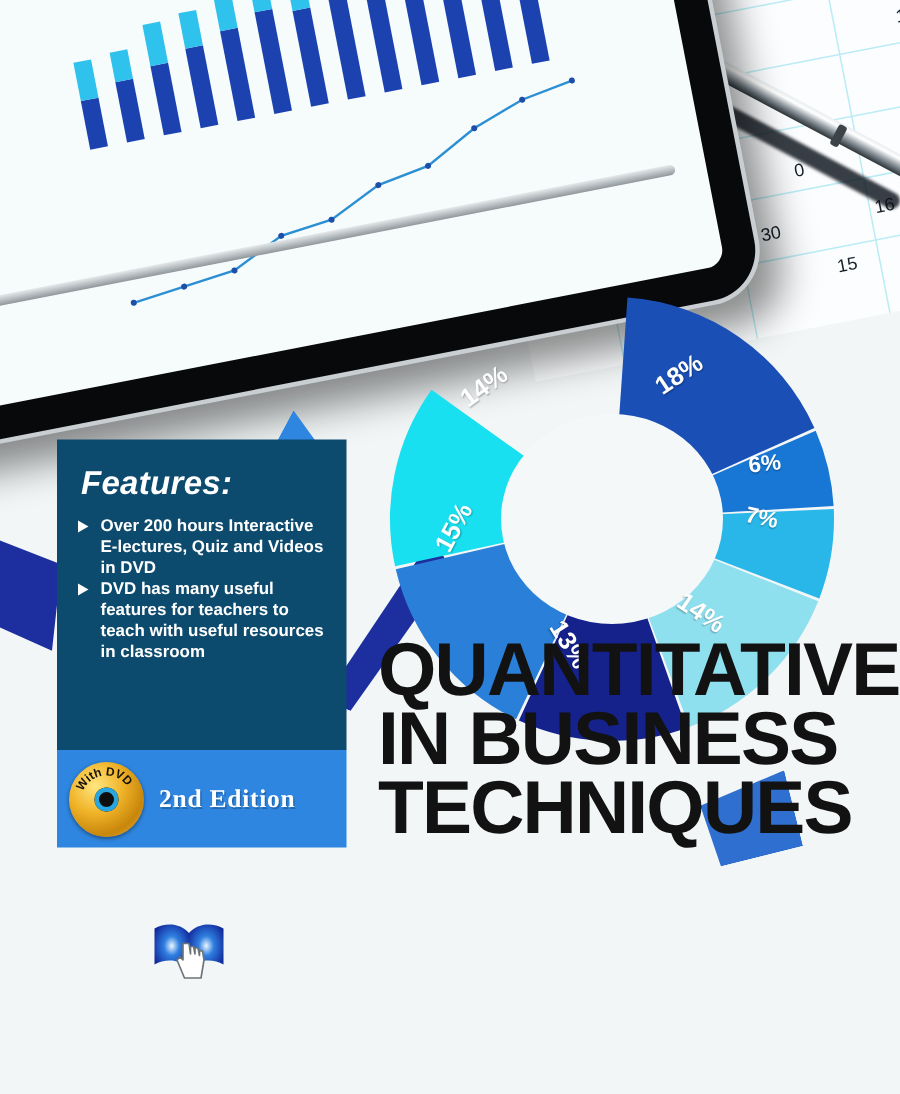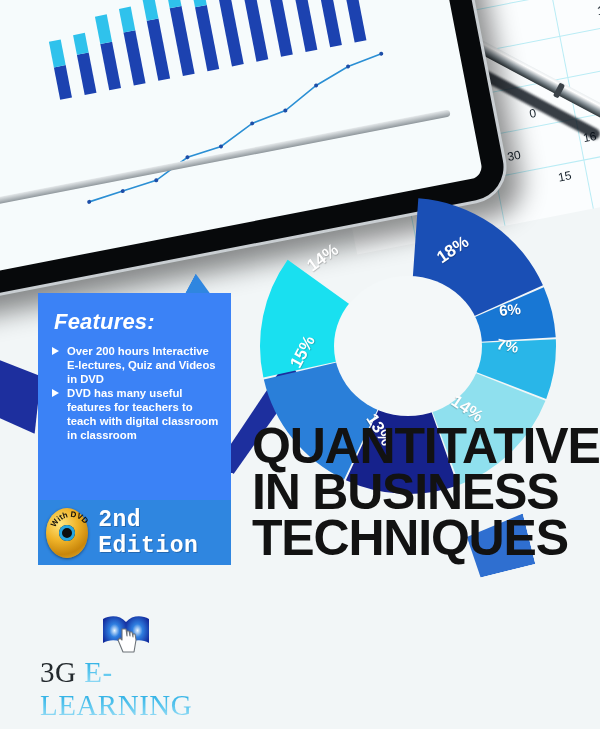--- a/index.html
+++ b/index.html
@@ -58,21 +58,21 @@
   
   .bigdonut{position:absolute;left:258px;top:196px;width:300px;height:300px;}
   .dlabel{position:absolute;color:#fff;font-weight:700;font-size:17px;
           font-family:"Liberation Sans",sans-serif;text-shadow:0 1px 1px rgba(0,0,0,.25);}
 
   
   .wedge{position:absolute;background:#1d2f9e;}
 
   
   .features{position:absolute;left:38px;top:293px;width:193px;height:207px;
-            background:#3b82f6;z-index:40;}
+            background:#0c4a6e;z-index:40;}
   .feat-title{color:#fff;font-size:22px;font-weight:700;font-style:italic;
               letter-spacing:.2px;margin:16px 0 10px 16px;}
   .feat-list{list-style:none;margin:0;padding:0 10px 0 14px;}
   .feat-list li{position:relative;color:#fff;font-size:11.3px;line-height:13.8px;
                 padding-left:15px;margin-bottom:1px;font-weight:600;}
   .feat-list li .tri{position:absolute;left:0;top:2px;width:0;height:0;
                 border-left:7px solid #fff;border-top:4.5px solid transparent;
                 border-bottom:4.5px solid transparent;}
 
   
@@ -80,22 +80,22 @@
            background:#2f86e0;z-index:40;display:flex;align-items:center;}
   .dvd{position:relative;width:50px;height:50px;margin-left:8px;border-radius:50%;
        background:radial-gradient(circle at 35% 32%,#ffe680 0%,#f0b429 38%,#c8860b 70%,#e8b63a 100%);
        box-shadow:0 1px 3px rgba(0,0,0,.45);}
   .dvd::after{content:"";position:absolute;left:50%;top:50%;width:16px;height:16px;
        margin:-8px 0 0 -8px;border-radius:50%;background:#0e0e0e;
        box-shadow:inset 0 0 0 3px #27a6e0;}
   .dvd-txt{position:absolute;left:0;top:0;width:50px;height:50px;}
   .dvd-txt text{font-family:"Liberation Sans",sans-serif;font-size:8px;
        font-weight:700;fill:#14110a;}
-  .ed-text{color:#fff;font-family:Liberation Mono, monospace;font-weight:700;
-       font-size:23px;margin-left:10px;letter-spacing:.5px;
+  .ed-text{color:#fff;font-family:Liberation Serif, serif;font-weight:700;
+       font-size:17px;margin-left:10px;letter-spacing:.5px;
        text-shadow:1px 1px 0 rgba(0,0,0,.22);}
 
   
   .title{position:absolute;left:252px;top:423px;z-index:35;
      font-family:"Liberation Sans",sans-serif;font-weight:700;
      font-size:50px;line-height:46px;letter-spacing:-1.2px;color:#121212;}
   .title div{white-space:nowrap;}
 
   
   .logo{position:absolute;left:40px;top:612px;width:210px;height:78px;z-index:35;}
@@ -254,21 +254,21 @@
 
   <div class="features">
     <div class="feat-title">Features:</div>
     <ul class="feat-list">
       <li>
         <span class="tri"></span>
         <span>Over 200 hours Interactive E-lectures, Quiz and Videos in DVD</span>
       </li>
       <li>
         <span class="tri"></span>
-        <span>DVD has many useful features for teachers to teach with digital classroom in classroom</span>
+        <span>DVD has many useful features for teachers to teach with useful resources in classroom</span>
       </li>
     </ul>
   </div>
 
   <div class="edition">
     <div class="dvd">
       <svg class="dvd-txt" viewBox="0 0 50 50">
         <path id="dvdarc" d="M 8 26 A 17 17 0 0 1 42 26" fill="none"></path>
         <text><textPath href="#dvdarc" startOffset="12%">With DVD</textPath></text>
       </svg>
@@ -291,19 +291,15 @@
           <stop offset="100%" stop-color="#122a9c"></stop>
         </radialGradient>
       </defs>
       <path d="M28 10 C22 3 12 3 5 7 L5 31 C12 27 22 27 28 34 Z" fill="url(#bk)"></path>
       <path d="M28 10 C34 3 44 3 51 7 L51 31 C44 27 34 27 28 34 Z" fill="url(#bk)"></path>
       <g>
         <path d="M24 17 L24 28 L22 26 L20 28 L25 40 L36 40 L38 28 L37 22 L35 22 L35 25
                  L34 20 L32 20 L32 24 L31 19 L29 19 L29 24 L28 17 Z" fill="#ffffff" stroke="#6d7378" stroke-width="1.1" stroke-linejoin="round"></path>
       </g>
     </svg>
-    <div class="logo-row">
-      <span class="logo-3g">3G</span>
-      <span class="logo-el">E-LEARNING</span>
-    </div>
   </div>
 
 </div>
 
 </body></html>

